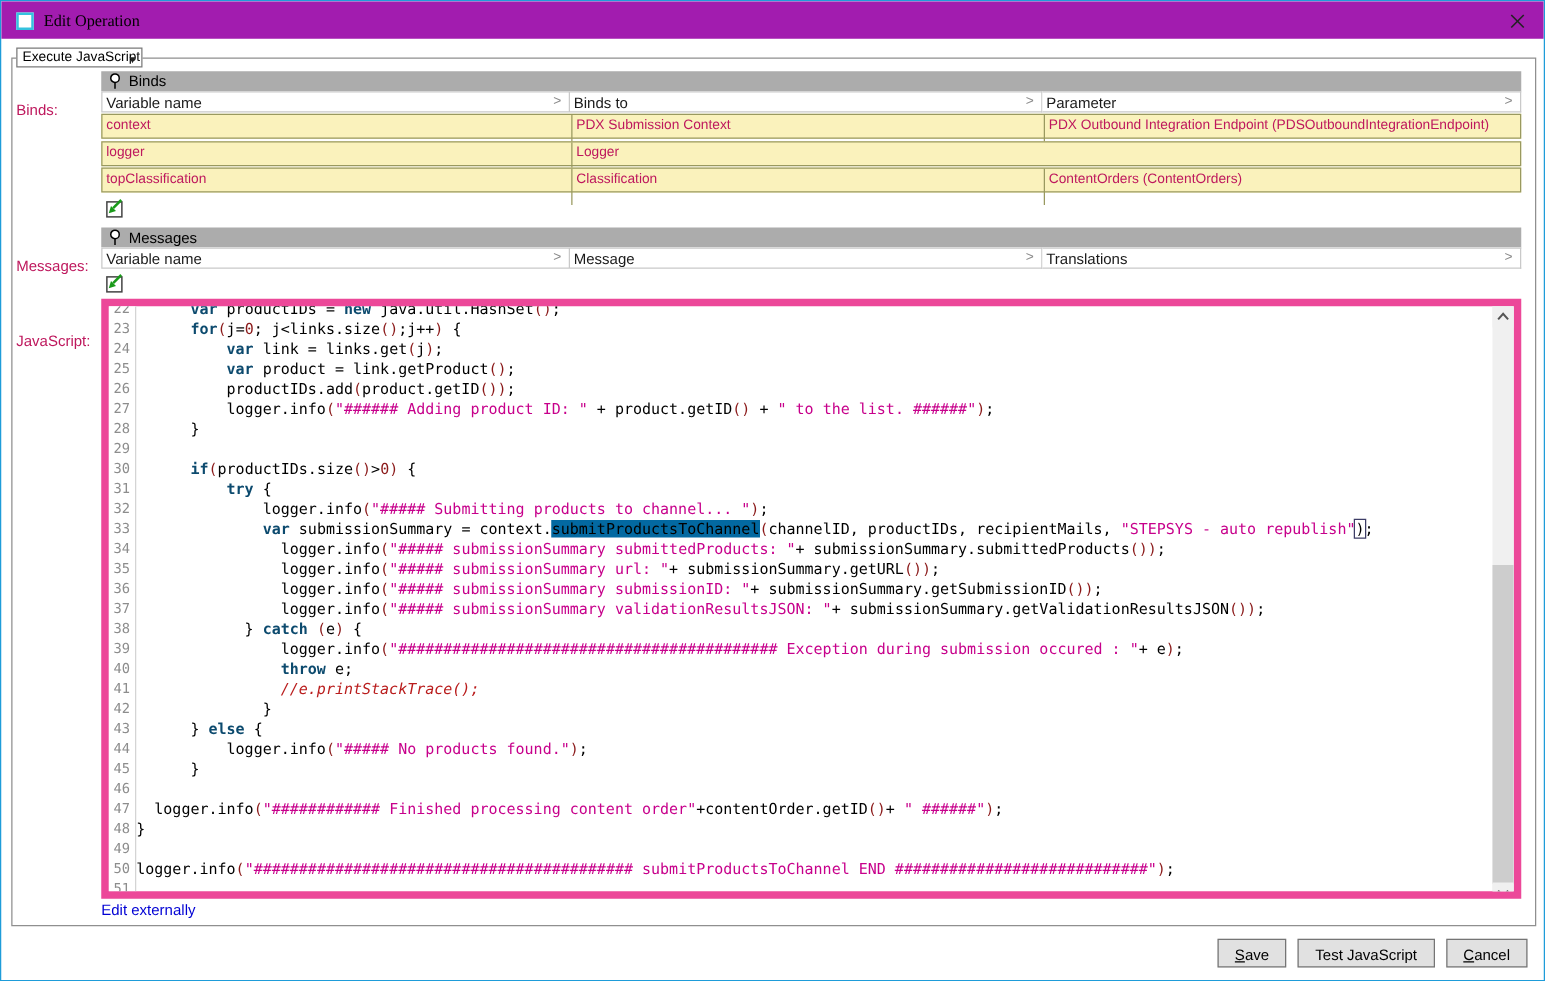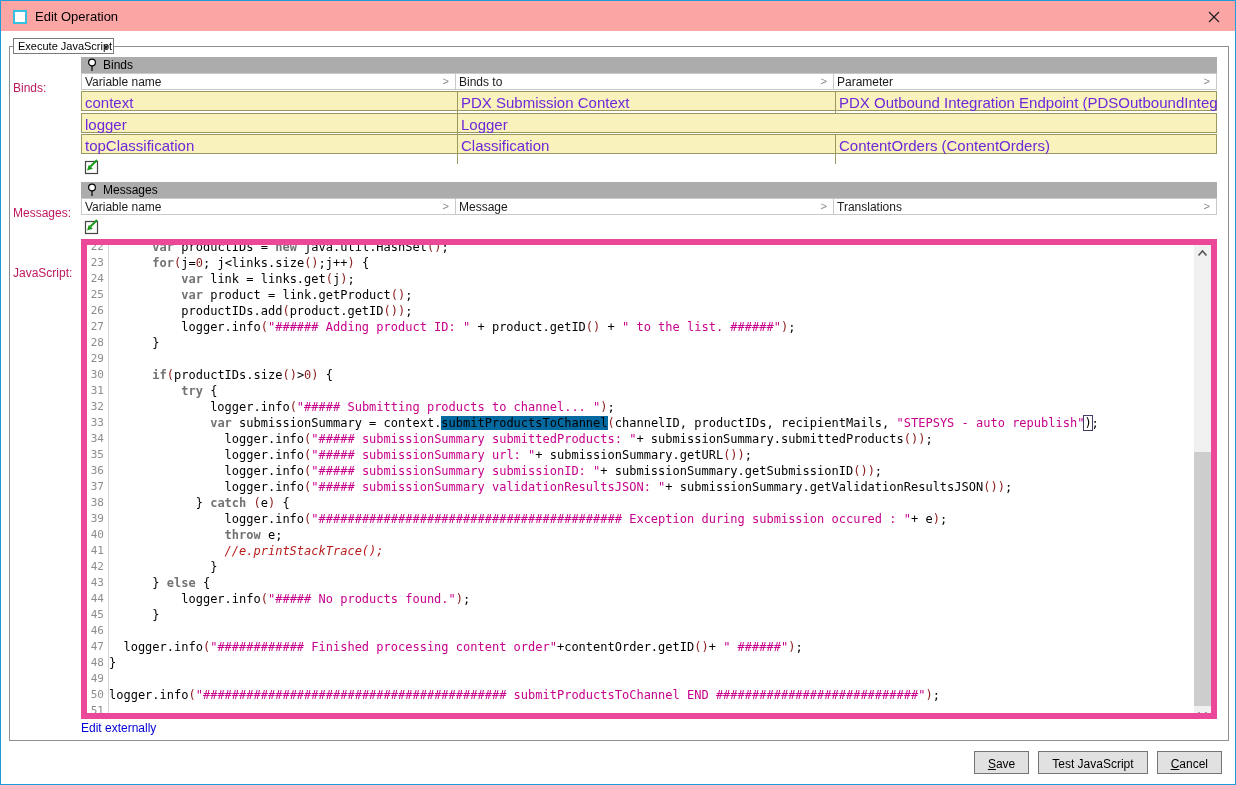--- a/index.html
+++ b/index.html
@@ -2,55 +2,55 @@
 <html><head>
 <meta charset="utf-8">
 <style>
   * { box-sizing: border-box; margin: 0; padding: 0; }
   body { font-family: "Liberation Sans", sans-serif; background: #fff; }
   #window {
     position: relative; width: 1236px; height: 785px;
     background: #fff; border: 1px solid #1e9cd9; overflow: hidden;
   }
   
-  .titlebar { position: absolute; left: 0; top: 0; width: 100%; height: 30px; background: #fca5a5; }
+  .titlebar { position: absolute; left: 0; top: 0; width: 100%; height: 30px; background: #a21caf; font-family: Liberation Serif, serif; }
   .app-icon { position: absolute; left: 12px; top: 9px; width: 14px; height: 14px; border: 2px solid #35c2de; background: #fff; }
   .title { position: absolute; left: 34px; top: 8px; font-size: 13px; color: #000; }
   .close-btn { position: absolute; right: 14px; top: 9px; width: 14px; height: 14px; cursor: pointer; }
   
   .dropdown { position: absolute; left: 12px; top: 37px; width: 101px; height: 16px;
     border: 1px solid #7a7a7a; background: #fff; z-index: 5; font-size: 11px; line-height: 14px; padding-left: 4px; }
   .dd-arrow { position: absolute; right: 3px; top: 2px; font-size: 8px; color: #222; }
   
   .groupbox { position: absolute; left: 8px; top: 45px; width: 1220px; height: 695px; border: 1px solid #8f8f8f; }
   .side-label { position: absolute; left: 12px; font-size: 12px; color: #be185d; z-index: 2; margin-top: 20px; }
   
   .section-header { position: absolute; left: 80px; width: 1136px; height: 16px; background: #acacac; z-index: 2; }
   .section-header .pin { position: absolute; left: 5px; top: 1px; }
   .section-header .sh-text { position: absolute; left: 22px; top: 1px; font-size: 12px; color: #000; }
   .col-header { position: absolute; left: 80px; width: 1136px; height: 17px; z-index: 2; }
   .col-cell { position: absolute; top: 0; height: 17px; background: #fff; border: 1px solid #c9c9c9; border-left: none;
     font-size: 12px; color: #1a1a1a; padding: 1px 2px 0 3px; overflow: hidden; white-space: nowrap; }
   .col-cell:first-child { border-left: 1px solid #c9c9c9; }
   .col-chev { position: absolute; right: 6px; top: 1px; font-size: 11px; color: #8a8a8a; }
   .trow { position: absolute; left: 80px; width: 1136px; height: 20px; background: #faf2bc; border: 1px solid #99995f; z-index: 2; }
-  .tcell { position: absolute; top: 0; height: 29px; font-size: 15px; color: #6d28d9; padding: 2px 2px 0 3px;
+  .tcell { position: absolute; top: 0; height: 29px; font-size: 11px; color: #be185d; padding: 2px 2px 0 3px;
     overflow: hidden; white-space: nowrap; border-left: 1px solid #99995f; }
   .tcell.first { border-left: none; }
   .tcell.noborder { border-left: none; }
   .edit-icon { position: absolute; left: 82px; width: 17px; height: 17px; z-index: 2; cursor: pointer; }
   
   .editor { position: absolute; left: 80px; top: 238px; width: 1136px; height: 480px; border: 6px solid #ec4899; background: #fff; overflow: hidden; z-index: 2; }
   .gutter-col { position: absolute; left: 0; top: 0; width: 22px; height: 100%; background: #fff; border-right: 1px solid #d4d4d4; }
   .ed-inner { position: absolute; left: 0; top: -6px; right: 17px; font-family: "DejaVu Sans Mono", monospace; font-size: 12px; }
   .code-row { display: flex; height: 16px; white-space: pre; }
   .lnum { width: 22px; flex: 0 0 22px; text-align: right; padding-right: 5px; color: #8d8d8d; font-size: 11px; line-height: 16px; }
   .ctext { line-height: 16px; }
   .tk-p { color: #000; }
-  .tk-k { color: #737373; font-weight: bold; }
+  .tk-k { color: #0c4a6e; font-weight: bold; }
   .tk-s { color: #c7008b; }
   .tk-r { color: #8b1a1a; }
   .tk-c { color: #b91c1c; font-style: italic; }
   .tk-h { background: #0369a1; color: #000; }
   .tk-b { color: #000; border: 1px solid #3c3c66; margin: -1px; }
   
   .sbar { position: absolute; right: 0; top: 0; width: 17px; height: 478px; background: #f0f0f0; }
   .sbtn { position: absolute; left: 0; width: 17px; height: 17px; background: #f0f0f0; cursor: pointer; }
   .sthumb { position: absolute; left: 0; top: 207px; width: 17px; height: 255px; background: #cdcdcd; cursor: pointer; }
   .edit-ext { position: absolute; left: 80px; top: 720px; font-size: 12px; color: #0000d4; z-index: 2; cursor: pointer; text-decoration: none; }

